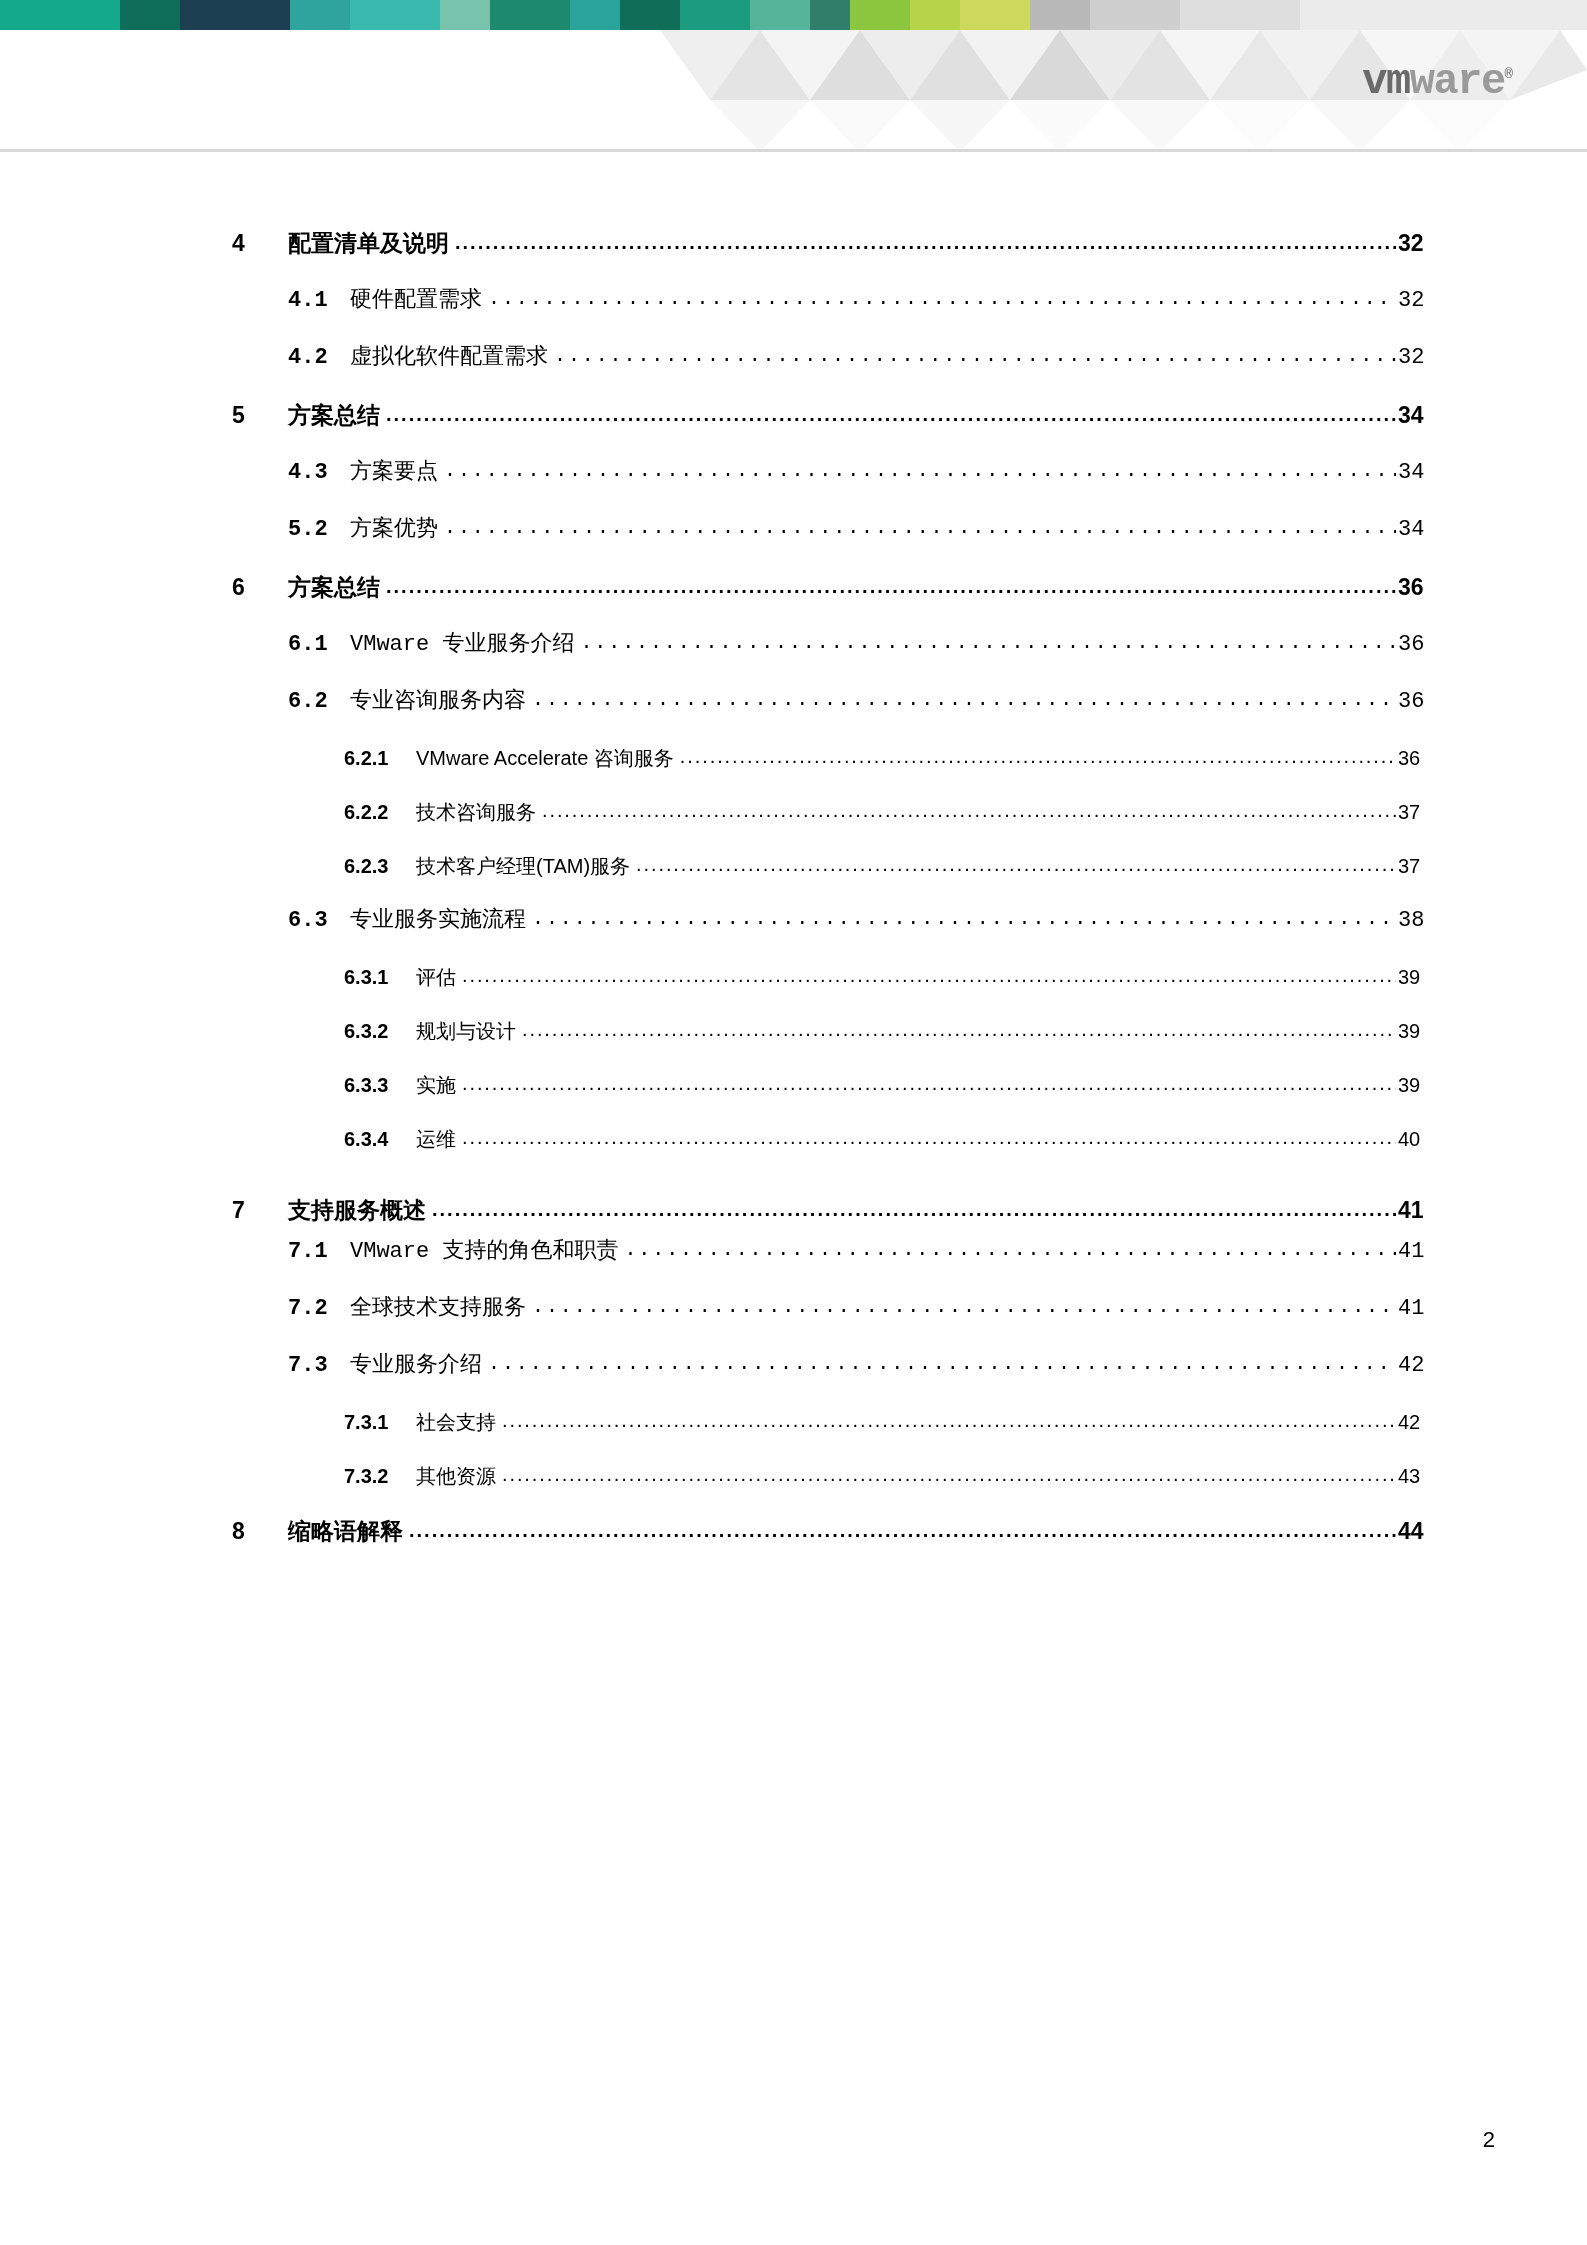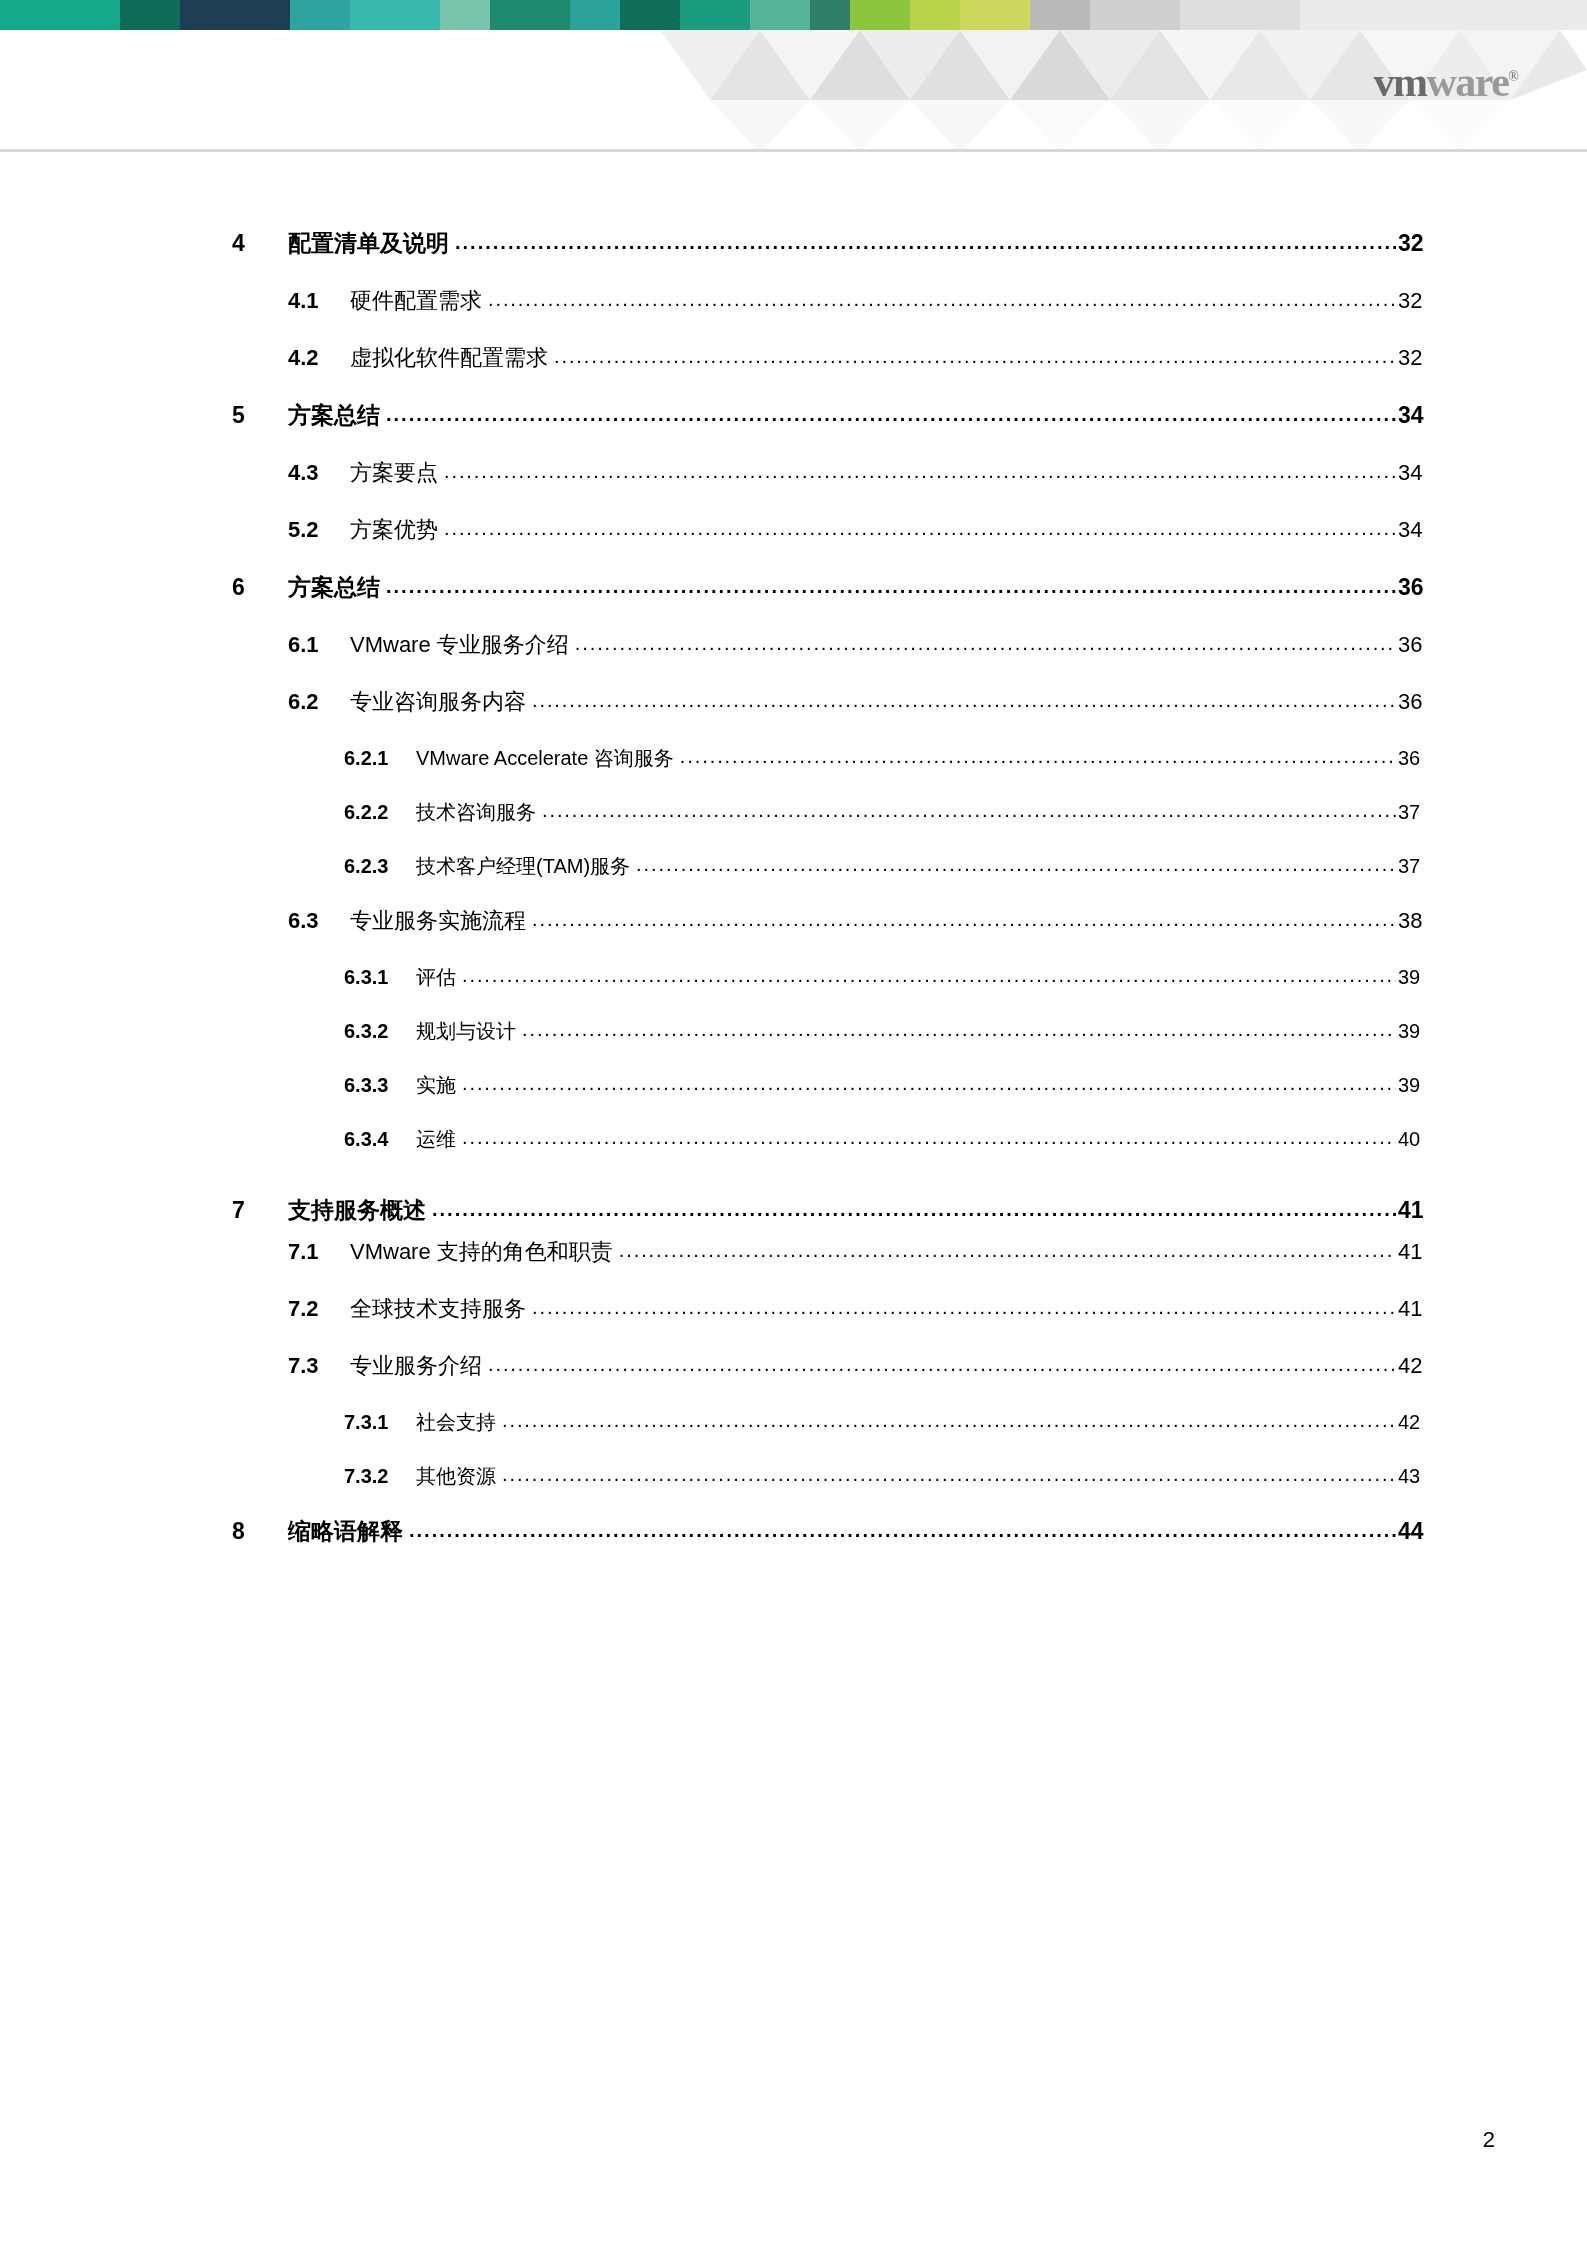--- a/index.html
+++ b/index.html
@@ -35,27 +35,27 @@
   .header-rule {
     position: absolute;
     left: 0;
     bottom: 0;
     width: 1587px;
     height: 3px;
     background: #d8d8d8;
   }
   .logo {
     position: absolute;
-    right: 68px;
+    right: 74px;
     top: 58px;
     font-size: 42px;
     font-weight: bold;
     letter-spacing: -1.5px;
     color: #6a6a6a;
-    font-family: Liberation Serif, serif;
+    font-family: Liberation Mono, monospace;
   }
   .logo .mid { color: #9a9a9a; }
   .logo .reg {
     font-size: 14px;
     vertical-align: super;
     font-weight: normal;
     letter-spacing: 0;
   }
 
   
@@ -97,21 +97,21 @@
     flex: 0 0 auto;
     text-align: left;
     min-width: 34px;
     white-space: nowrap;
   }
 
   
   .lvl1 { font-weight: bold; font-size: 23px; height: 58px; }
   .lvl1 .num { width: 56px; }
   .lvl1 .dots { letter-spacing: 2.0px; }
-  .lvl2 { font-size: 22px; height: 57px; }
+  .lvl2 { font-size: 22px; height: 57px; font-family: Liberation Mono, monospace; }
   .lvl2 .num { width: 62px; margin-left: 56px; font-weight: bold; }
   .lvl3 { font-size: 20px; height: 54px; }
   .lvl3 .num { width: 72px; margin-left: 112px; font-weight: bold; }
 
   
   .folio {
     position: absolute;
     right: 92px;
     bottom: 92px;
     font-size: 22px;

